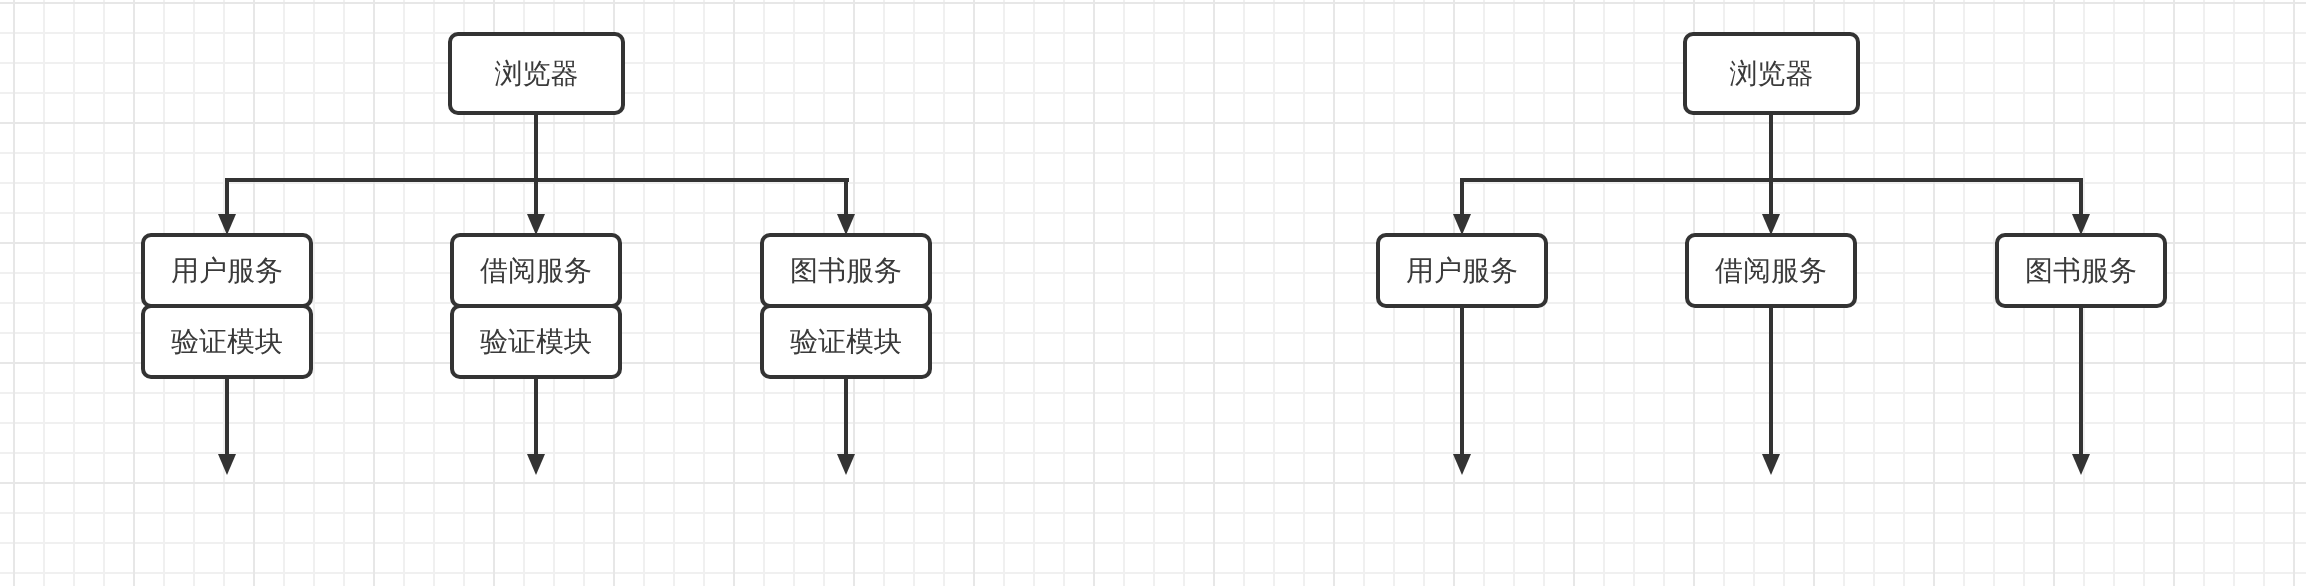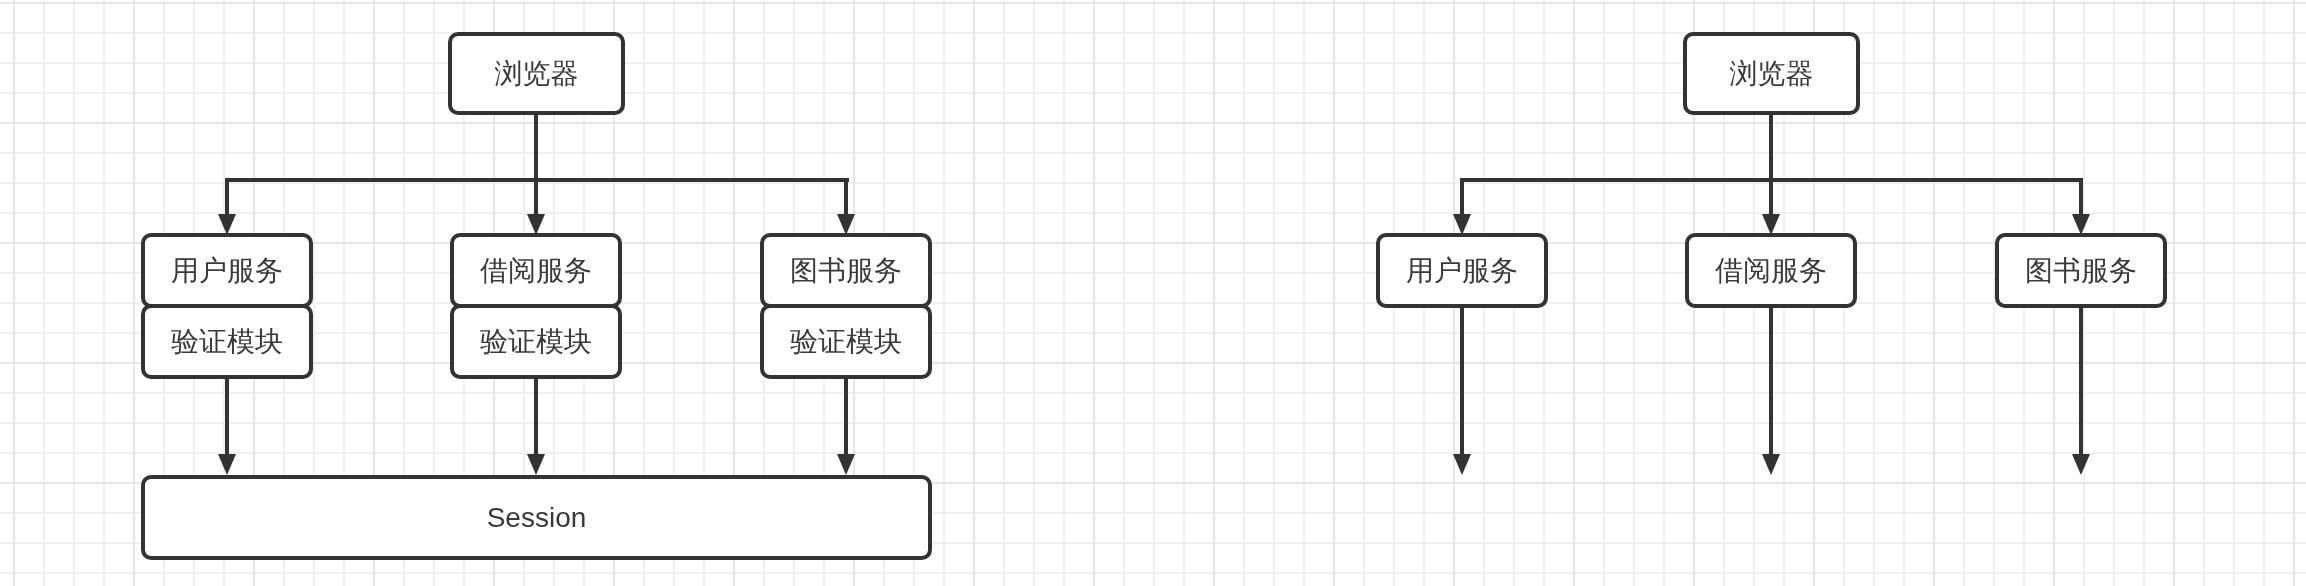--- a/index.html
+++ b/index.html
@@ -99,23 +99,20 @@
 
     <div class="vline" style="left:225px;top:377px;height:78px"></div>
     <div class="arrowhead" style="left:218px;top:454px"></div>
 
     <div class="vline" style="left:534px;top:377px;height:78px"></div>
     <div class="arrowhead" style="left:527px;top:454px"></div>
 
     <div class="vline" style="left:844px;top:377px;height:78px"></div>
     <div class="arrowhead" style="left:837px;top:454px"></div>
 
-    <div class="node" style="left:141px;top:475px;width:791px;height:85px">
-      <span>Session</span>
-    </div>
   </div>
 
   <div class="layer">
 
     <div class="node" style="left:1683px;top:32px;width:177px;height:83px">
       <span>浏览器</span>
     </div>
 
     <div class="vline" style="left:1769px;top:113px;height:103px"></div>
     <div class="arrowhead" style="left:1762px;top:214px"></div>

